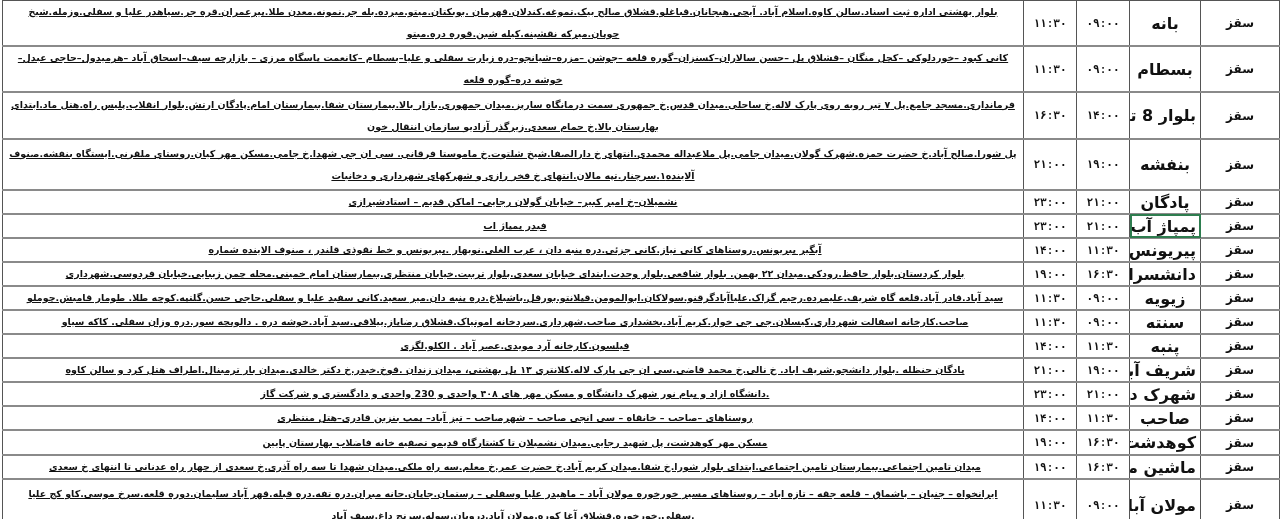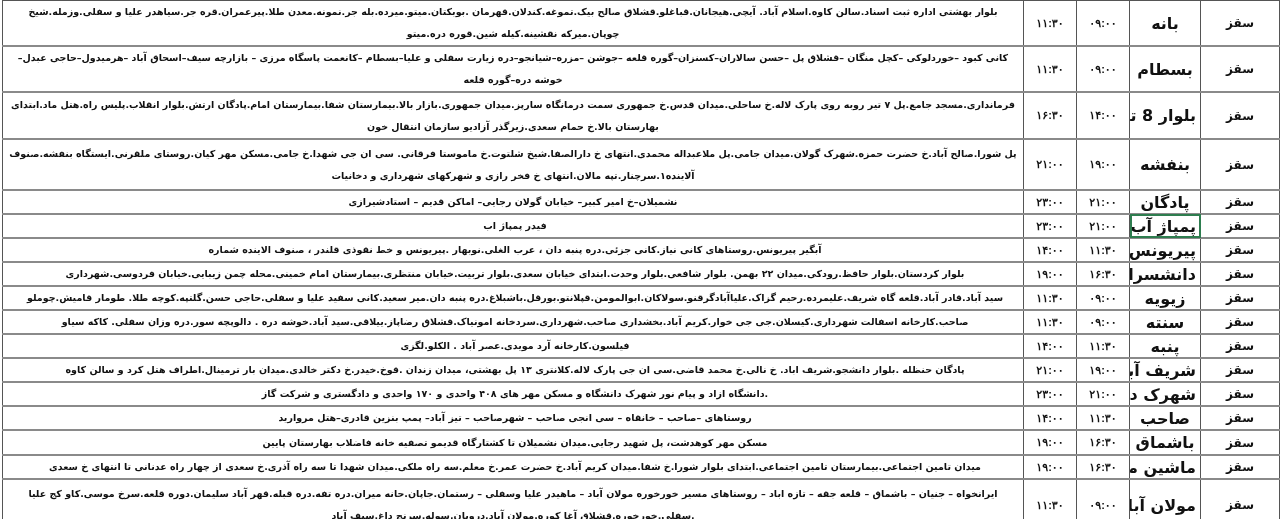--- a/index.html
+++ b/index.html
@@ -16,22 +16,22 @@
   table.sched td {
     border: 1px solid #555;
     padding: 0 4px;
     text-align: center;
     vertical-align: middle;
     overflow: hidden;
   }
   table.sched tr { border-bottom: 2px solid #8a8a8a; }
   td.city { width: 70px; font-size: 12px; border-radius: 15px; }
   td.area { width: 62px; font-size: 16px; white-space: nowrap; }
-  td.start, td.end { width: 44px; font-size: 11px; font-family: Liberation Sans, sans-serif; direction: ltr; }
-  td.desc { font-size: 9.5px; line-height: 22px; text-align: right; }
+  td.start, td.end { width: 44px; font-size: 11px; font-family: Liberation Mono, monospace; direction: ltr; }
+  td.desc { font-size: 9.5px; line-height: 22px; text-align: right; text-decoration: underline; }
   td.desc.center { text-align: center; padding-left: 8px; }
   td.area.selected { outline: 2px solid #2e7d4f; outline-offset: -2px; margin-top: 8px; }
   td.area.selected::after { content:""; }
 </style>
 </head>
 <body>
 
 <table class="sched">
   <tbody id="tbody">
       <tr style="height: 41px;">
@@ -116,32 +116,32 @@
     <td class="area">شریف آباد</td>
     <td class="start">۱۹:۰۰</td>
     <td class="end">۲۱:۰۰</td>
     <td class="desc center">پادگان حنظله .بلوار دانشجو.شریف اباد. خ نالی.خ محمد قاضی.سی ان جی پارک لاله.کلانتری ۱۳ پل بهشتی، میدان زندان .قوخ.خیدر.خ دکتر خالدی.میدان بار ترمینال.اطراف هتل کرد و سالن کاوه</td>
   </tr>
       <tr style="height: 23px;">
     <td class="city">سقز</td>
     <td class="area">شهرک دانشگاه</td>
     <td class="start">۲۱:۰۰</td>
     <td class="end">۲۳:۰۰</td>
-    <td class="desc center">.دانشگاه ازاد و پیام نور شهرک دانشگاه و مسکن مهر های ۴۰۸ واحدی و ۱۷۰ واحدی و دادگستری و شرکت گاز</td>
+    <td class="desc center">.دانشگاه ازاد و پیام نور شهرک دانشگاه و مسکن مهر های ۴۰۸ واحدی و 230 واحدی و دادگستری و شرکت گاز</td>
   </tr>
       <tr style="height: 23px;">
     <td class="city">سقز</td>
     <td class="area">صاحب</td>
     <td class="start">۱۱:۳۰</td>
     <td class="end">۱۴:۰۰</td>
-    <td class="desc center">روستاهای –صاحب – خانقاه – سی انجی صاحب – شهرصاحب – تیز آباد– پمپ بنزین قادری–هتل مروارید</td>
+    <td class="desc center">روستاهای –صاحب – خانقاه – سی انجی صاحب – شهرصاحب – تیز آباد– پمپ بنزین قادری–هتل منتظری</td>
   </tr>
       <tr style="height: 25px;">
     <td class="city">سقز</td>
-    <td class="area">باشماق</td>
+    <td class="area">کوهدشت</td>
     <td class="start">۱۶:۳۰</td>
     <td class="end">۱۹:۰۰</td>
     <td class="desc center">مسکن مهر کوهدشت، پل شهید رجایی.میدان نشمیلان تا کشتارگاه قدیمو تصفیه خانه فاضلاب بهارستان پایین</td>
   </tr>
       <tr style="height: 23px;">
     <td class="city">سقز</td>
     <td class="area">ماشین مزره</td>
     <td class="start">۱۶:۳۰</td>
     <td class="end">۱۹:۰۰</td>
     <td class="desc center">میدان تامین اجتماعی.بیمارستان تامین اجتماعی.ابتدای بلوار شورا.خ شفا.میدان کریم آباد.خ حضرت عمر.خ معلم.سه راه ملکی.میدان شهدا تا سه راه آذری.خ سعدی از چهار راه عدنانی تا انتهای خ سعدی</td>

